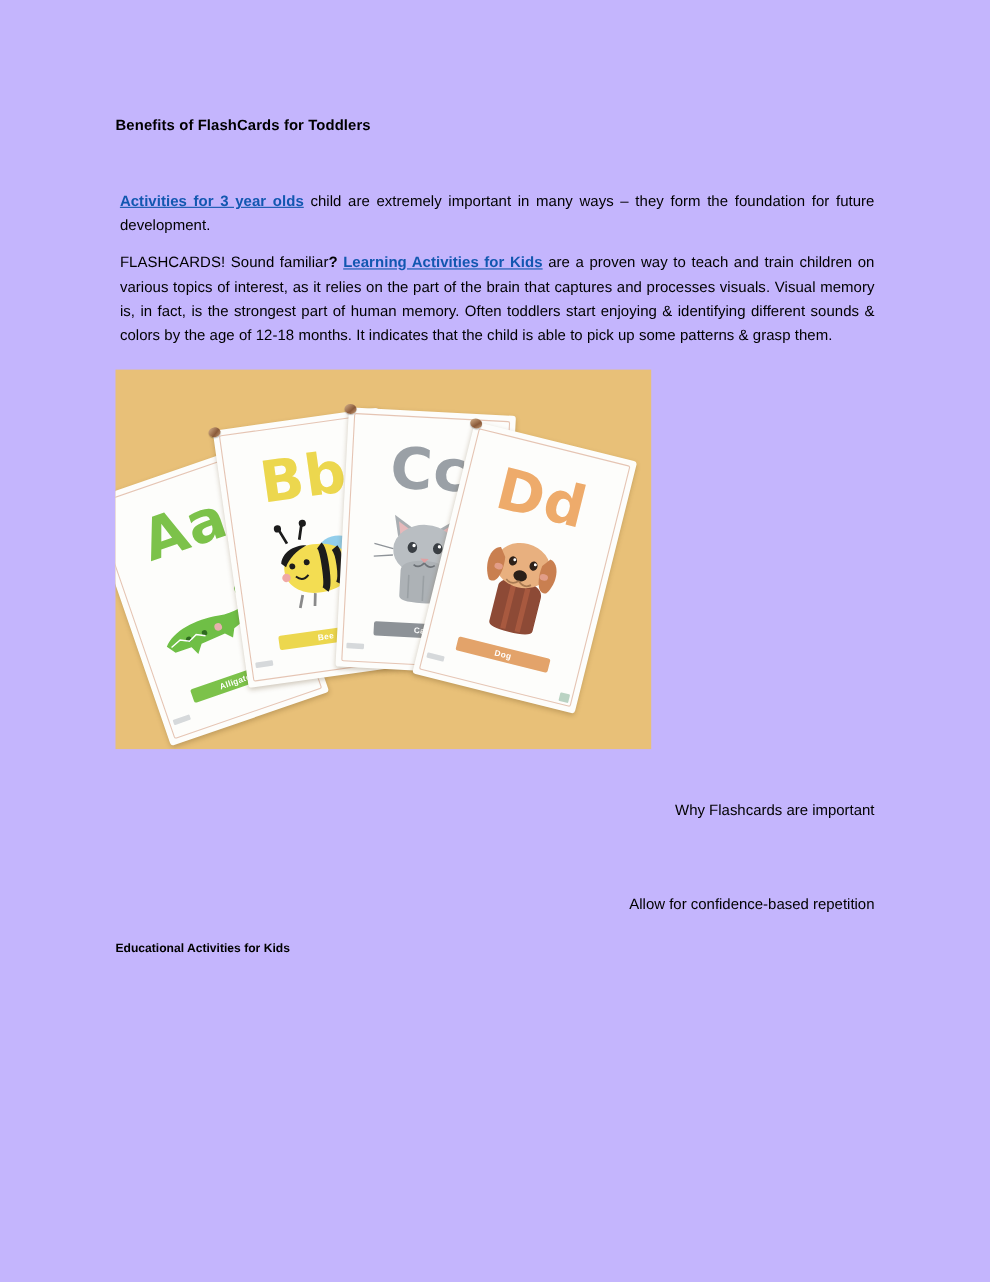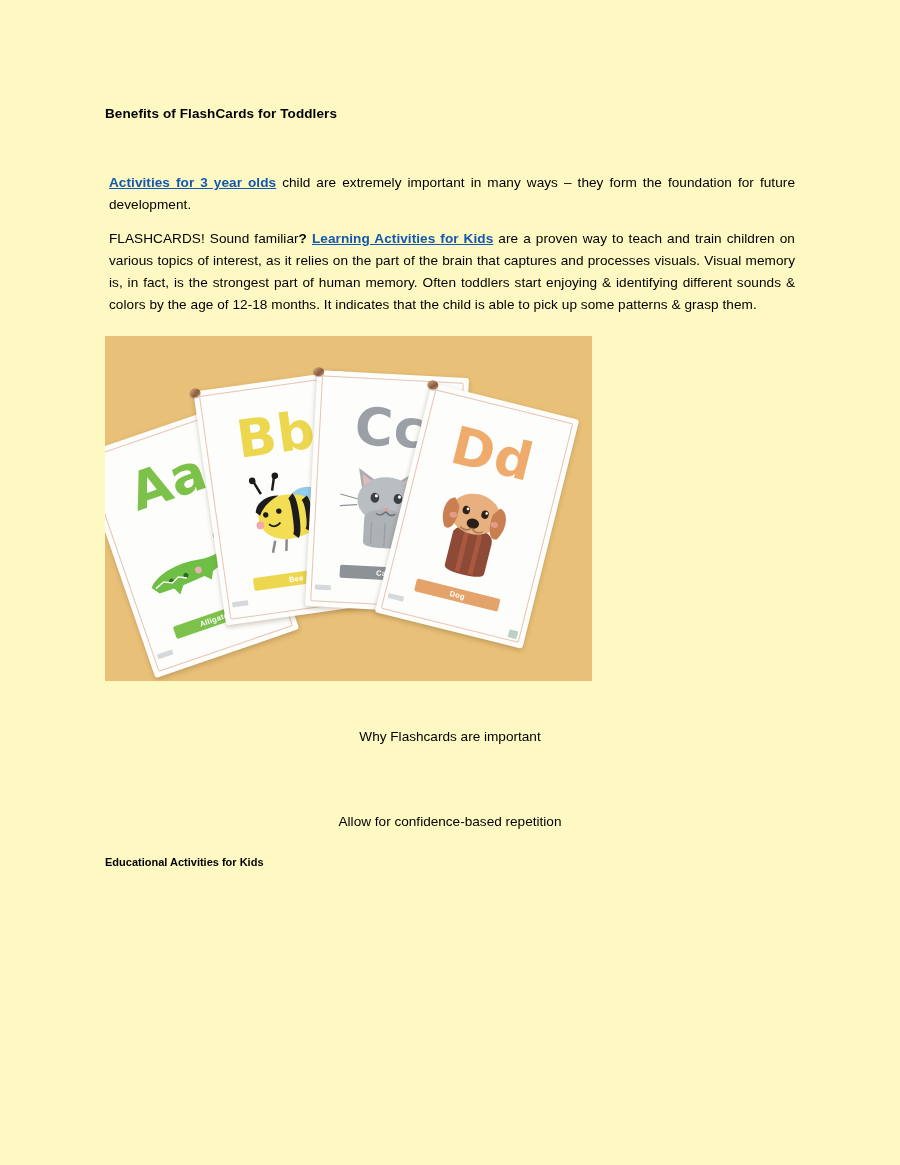--- a/index.html
+++ b/index.html
@@ -13,21 +13,21 @@
     position: relative;
     font-family: "Liberation Sans", sans-serif;
     color: #000000;
     overflow: hidden;
   }
   .page {
     position: absolute;
     left: 0; top: 0;
     width: 900px;
     height: 1165px;
-    background: #fef9c3;
+    background: #c4b5fd;
   }
   .content {
     position: absolute;
     left: 105px;
     top: 106px;
     width: 690px;
   }
   .doc-title {
     font-size: 13.5px;
     font-weight: bold;
@@ -61,21 +61,21 @@
     height: 345px;
     display: block;
     position: relative;
     overflow: hidden;
     background: #e8c078;
   }
   .list-line {
     font-size: 13.6px;
     line-height: 1.62;
     margin: 0;
-    text-align: center;
+    text-align: right;
   }
   .list-gap { height: 21px; }
   .bold-line {
     font-size: 11px;
     font-weight: bold;
     line-height: 1.62;
     margin: 0;
     text-align: left;
   }
   

